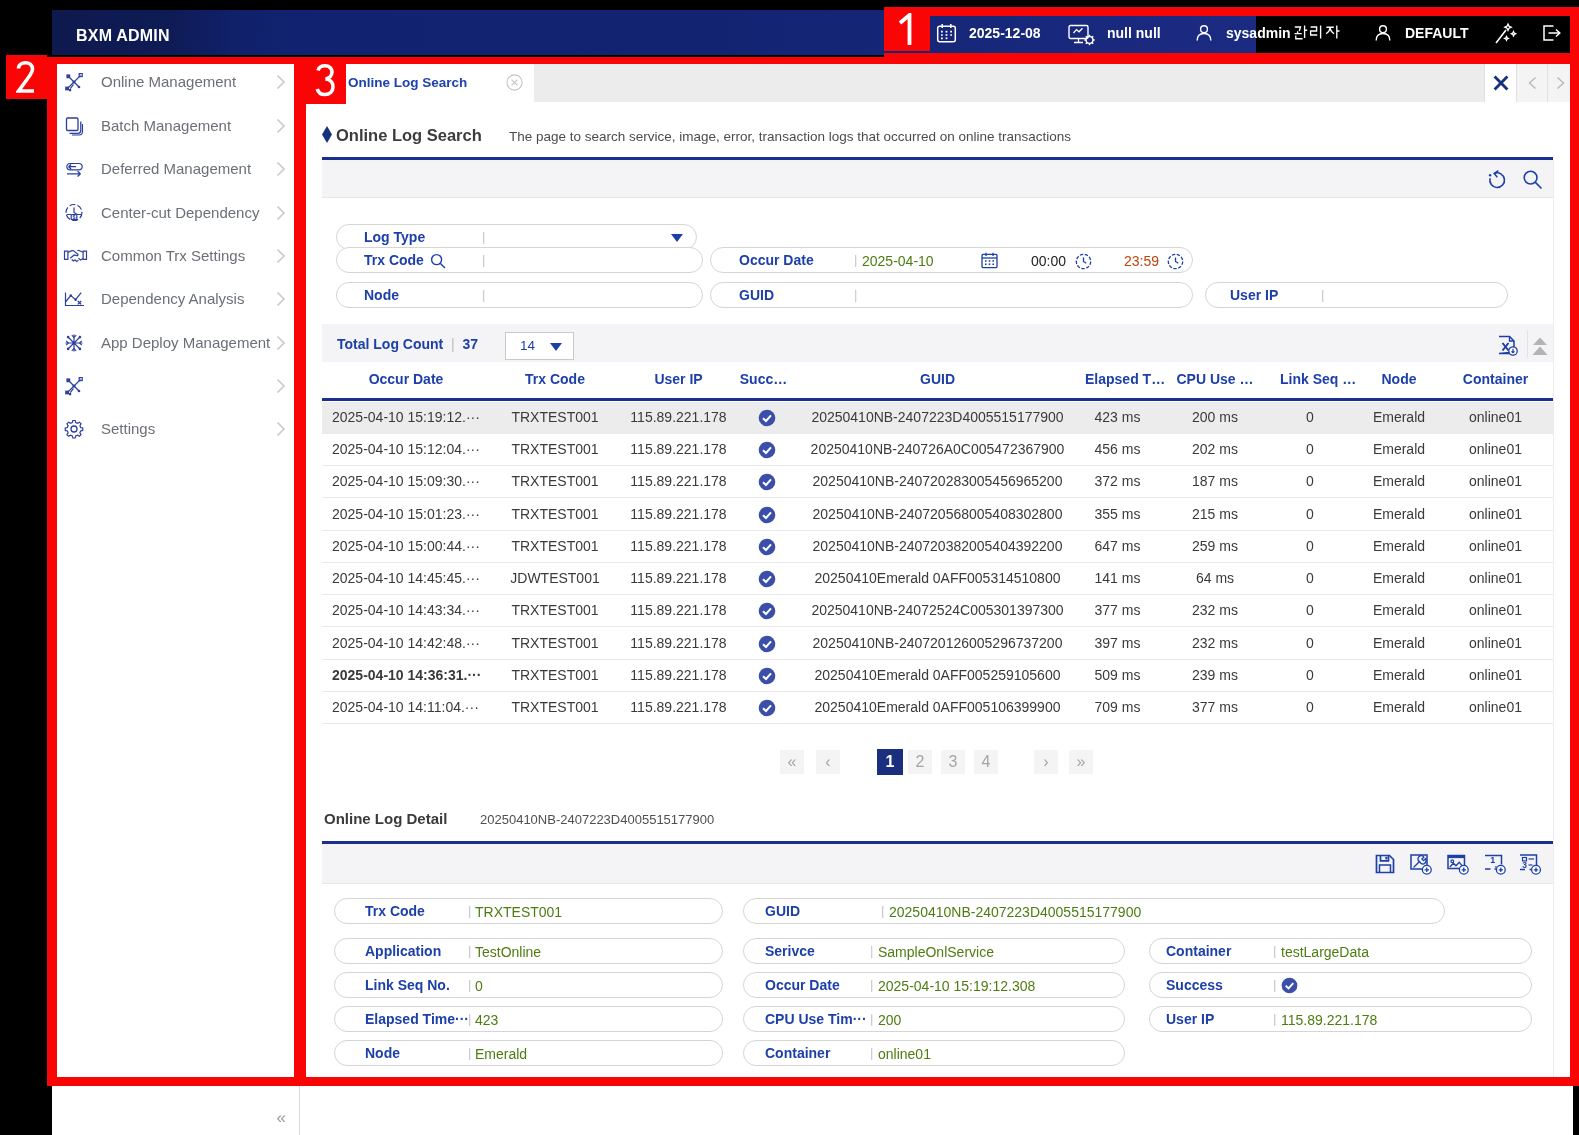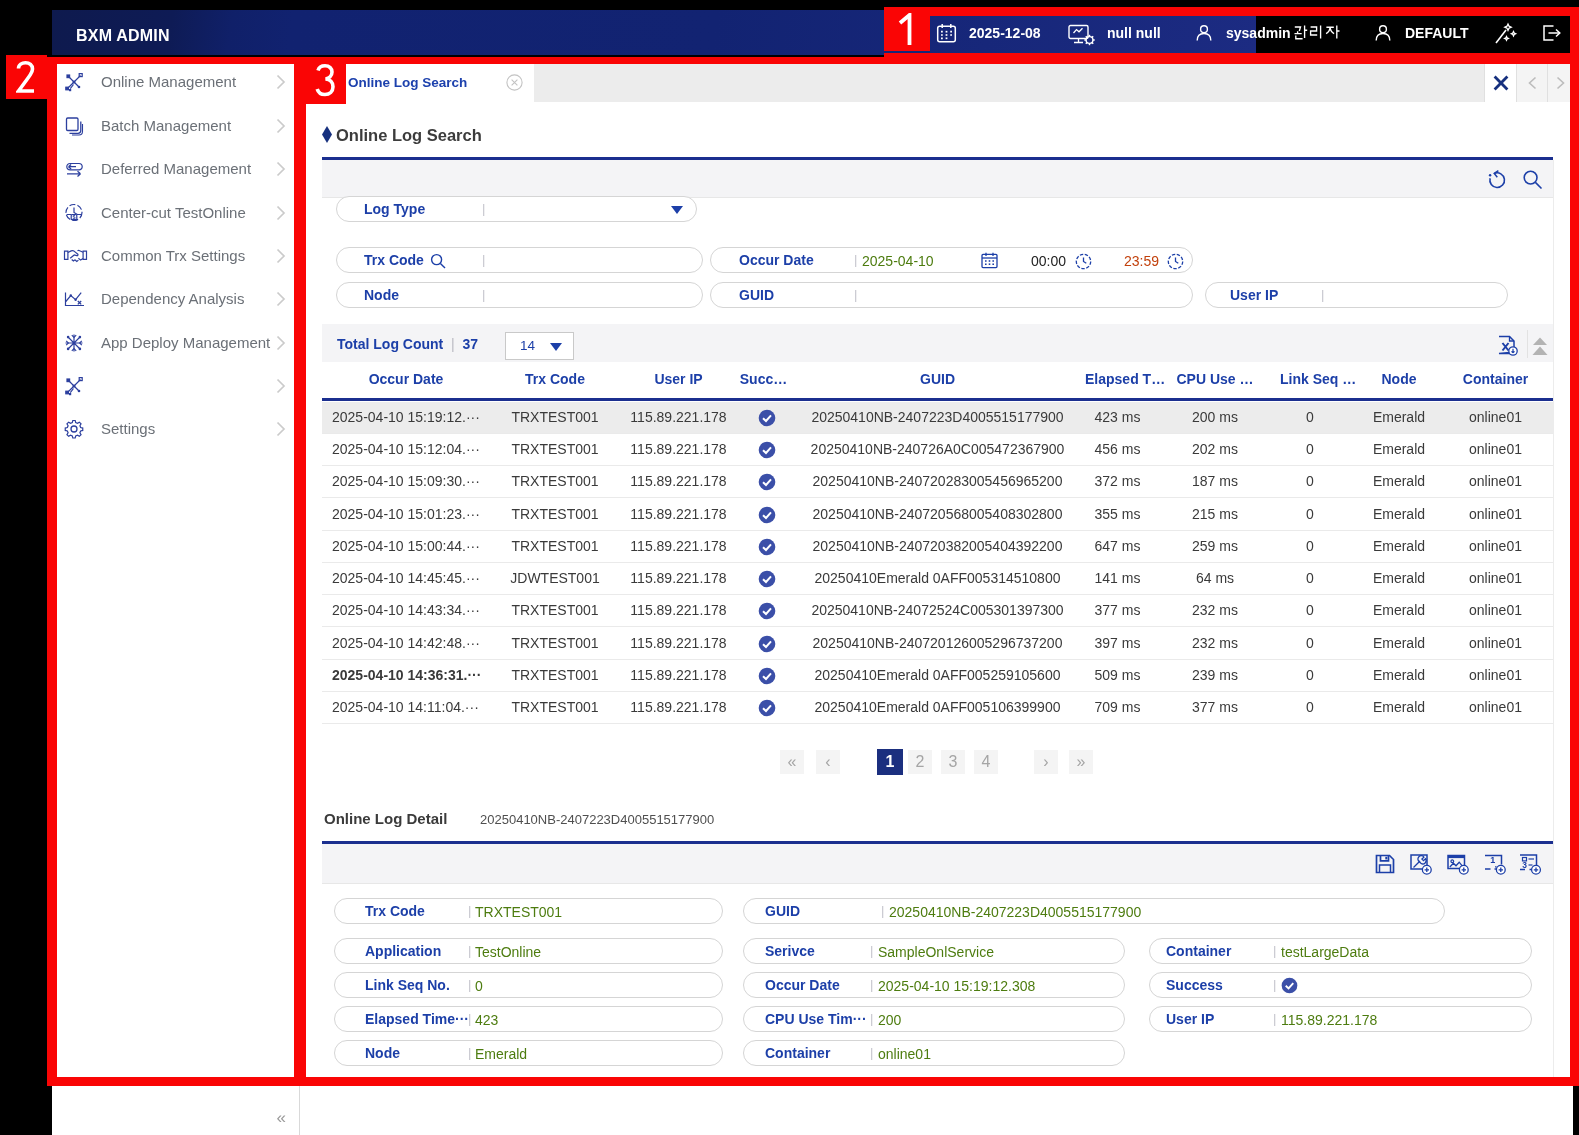--- a/index.html
+++ b/index.html
@@ -149,21 +149,21 @@
         </svg>
     </div>
     <div class="mitem" style="top:136px;">
       <svg class="mico" width="22" height="22" viewBox="0 0 22 22" fill="none" stroke="#2c3f9e" stroke-width="1.2">
           <circle cx="11" cy="10.5" r="8" stroke-dasharray="6 2.2"></circle>
           <path d="M11 5.5 v5 l3.4 2"></path>
           <path d="M3.6 12.5 h5 M13.5 12.5 h5" stroke-width="1.1"></path>
           <rect x="8.2" y="12.5" width="5.6" height="5.2" rx="1" fill="#fff" stroke-width="1.2"></rect>
           <text x="11" y="16.8" font-size="5.5" fill="#2c3f9e" stroke="none" text-anchor="middle" font-weight="bold">$</text>
         </svg>
-      <div class="mtxt">Center-cut TestOnline</div>
+      <div class="mtxt">Center-cut Dependency</div>
         <svg class="mchev2" width="10" height="16" viewBox="0 0 10 16" fill="none" stroke="#cbcbcb" stroke-width="1.7">
           <path d="M1.5 1.5 L8 8 L1.5 14.5"></path>
         </svg>
     </div>
     <div class="mitem" style="top:179px;">
       <svg class="mico" width="25" height="22" viewBox="0 0 25 22" fill="none" stroke="#2c3f9e" stroke-width="1.2">
           <path d="M1.5 6.2 h3.4 v8.2 h-3.4 z M23.5 6.2 h-3.4 v8.2 h3.4 z"></path>
           <path d="M4.9 7.5 l3.3 -1.6 c1 -0.5 2 -0.4 2.8 0.2 l3.6 2.9 c0.8 0.7 0.2 1.9 -0.8 1.7 l-2.6 -0.7 -4 3.3 M20.1 7.2 l-3.4 -1.5 c-0.8 -0.4 -1.6 -0.3 -2.2 0.1 M20.1 13.5 l-2.5 1.6 -2.2 -1.8 M15.4 15.1 l-1.6 1.3 -1.9 -1.6 M11.9 14.8 l-1.5 1.2 -1.7 -1.5"></path>
         </svg>
       <div class="mtxt">Common Trx Settings</div>
@@ -245,33 +245,34 @@
         </svg></div>
     <div class="tbtn" style="left:1241px; width:23px;"><svg style="margin:12px 0 0 5px;" width="14" height="14" viewBox="0 0 14 14" fill="none" stroke="#bcbcbc" stroke-width="1.6">
           <path d="M4.5 1.5 L10.5 7 L4.5 12.5"></path>
         </svg></div>
   </div>
 
   <svg class="abs" style="left:321px;top:126px;" width="12" height="17" viewBox="0 0 12 17">
       <path d="M6 0 L11 8.5 L6 17 L1 8.5 z" fill="#16307e"></path>
     </svg>
   <div class="abs" style="left:336px;top:126px;font-size:16.5px;font-weight:bold;color:#3c3c3c;letter-spacing:0px;">Online Log Search</div>
+  <div class="abs" style="left:509px;top:129px;font-size:13.5px;color:#4c4c4c;">The page to search service, image, error, transaction logs that occurred on online transactions</div>
   <div class="abs" style="left:322px;top:157px;width:1231px;height:3px;background:#1b2f8f;"></div>
   <div class="abs" style="left:322px;top:160px;width:1231px;height:38px;background:#f4f4f6;border-bottom:1px solid #e7e7e7;"></div>
   <svg class="abs" style="left:1486px;top:169px;" width="22" height="22" viewBox="0 0 22 22" fill="none" stroke="#1c3fa8" stroke-width="1.6">
       <path d="M8.6 4.3 A 7.3 7.3 0 1 1 4.1 9.3"></path>
       <path d="M12.4 1.6 L8.2 4.5 L11.3 8.2" stroke-width="1.5"></path>
       <circle cx="4.1" cy="6.2" r="1.2" fill="#1c3fa8" stroke="none"></circle>
     </svg>
   <svg class="abs" style="left:1522px;top:169px;" width="21" height="21" viewBox="0 0 21 21" fill="none" stroke="#1c3fa8" stroke-width="1.6">
       <circle cx="8.6" cy="8.6" r="6.4"></circle>
       <line x1="13.4" y1="13.4" x2="19.5" y2="19.5"></line>
     </svg>
 
-  <div class="pill" style="left:336px;top:196px;width:361px;">
+  <div class="pill" style="left:336px;top:224px;width:361px;">
     <div class="plab" style="left:27px;">Log Type</div>
       <div class="psep" style="left:145px;">|</div>
     <svg class="abs" style="left:334px;top:9px;" width="12" height="8" viewBox="0 0 12 8">
         <path d="M0 0 h12 L6 8 z" fill="#1c3fa8"></path>
       </svg>
   </div>
   <div class="pill" style="left:336px;top:247px;width:367px;">
     <div class="plab" style="left:27px;">Trx Code</div>
     <svg class="abs" style="left:93px;top:5px;" width="16" height="16" viewBox="0 0 16 16" fill="none" stroke="#1c3fa8" stroke-width="1.4">
         <circle cx="6.6" cy="6.6" r="5"></circle>

